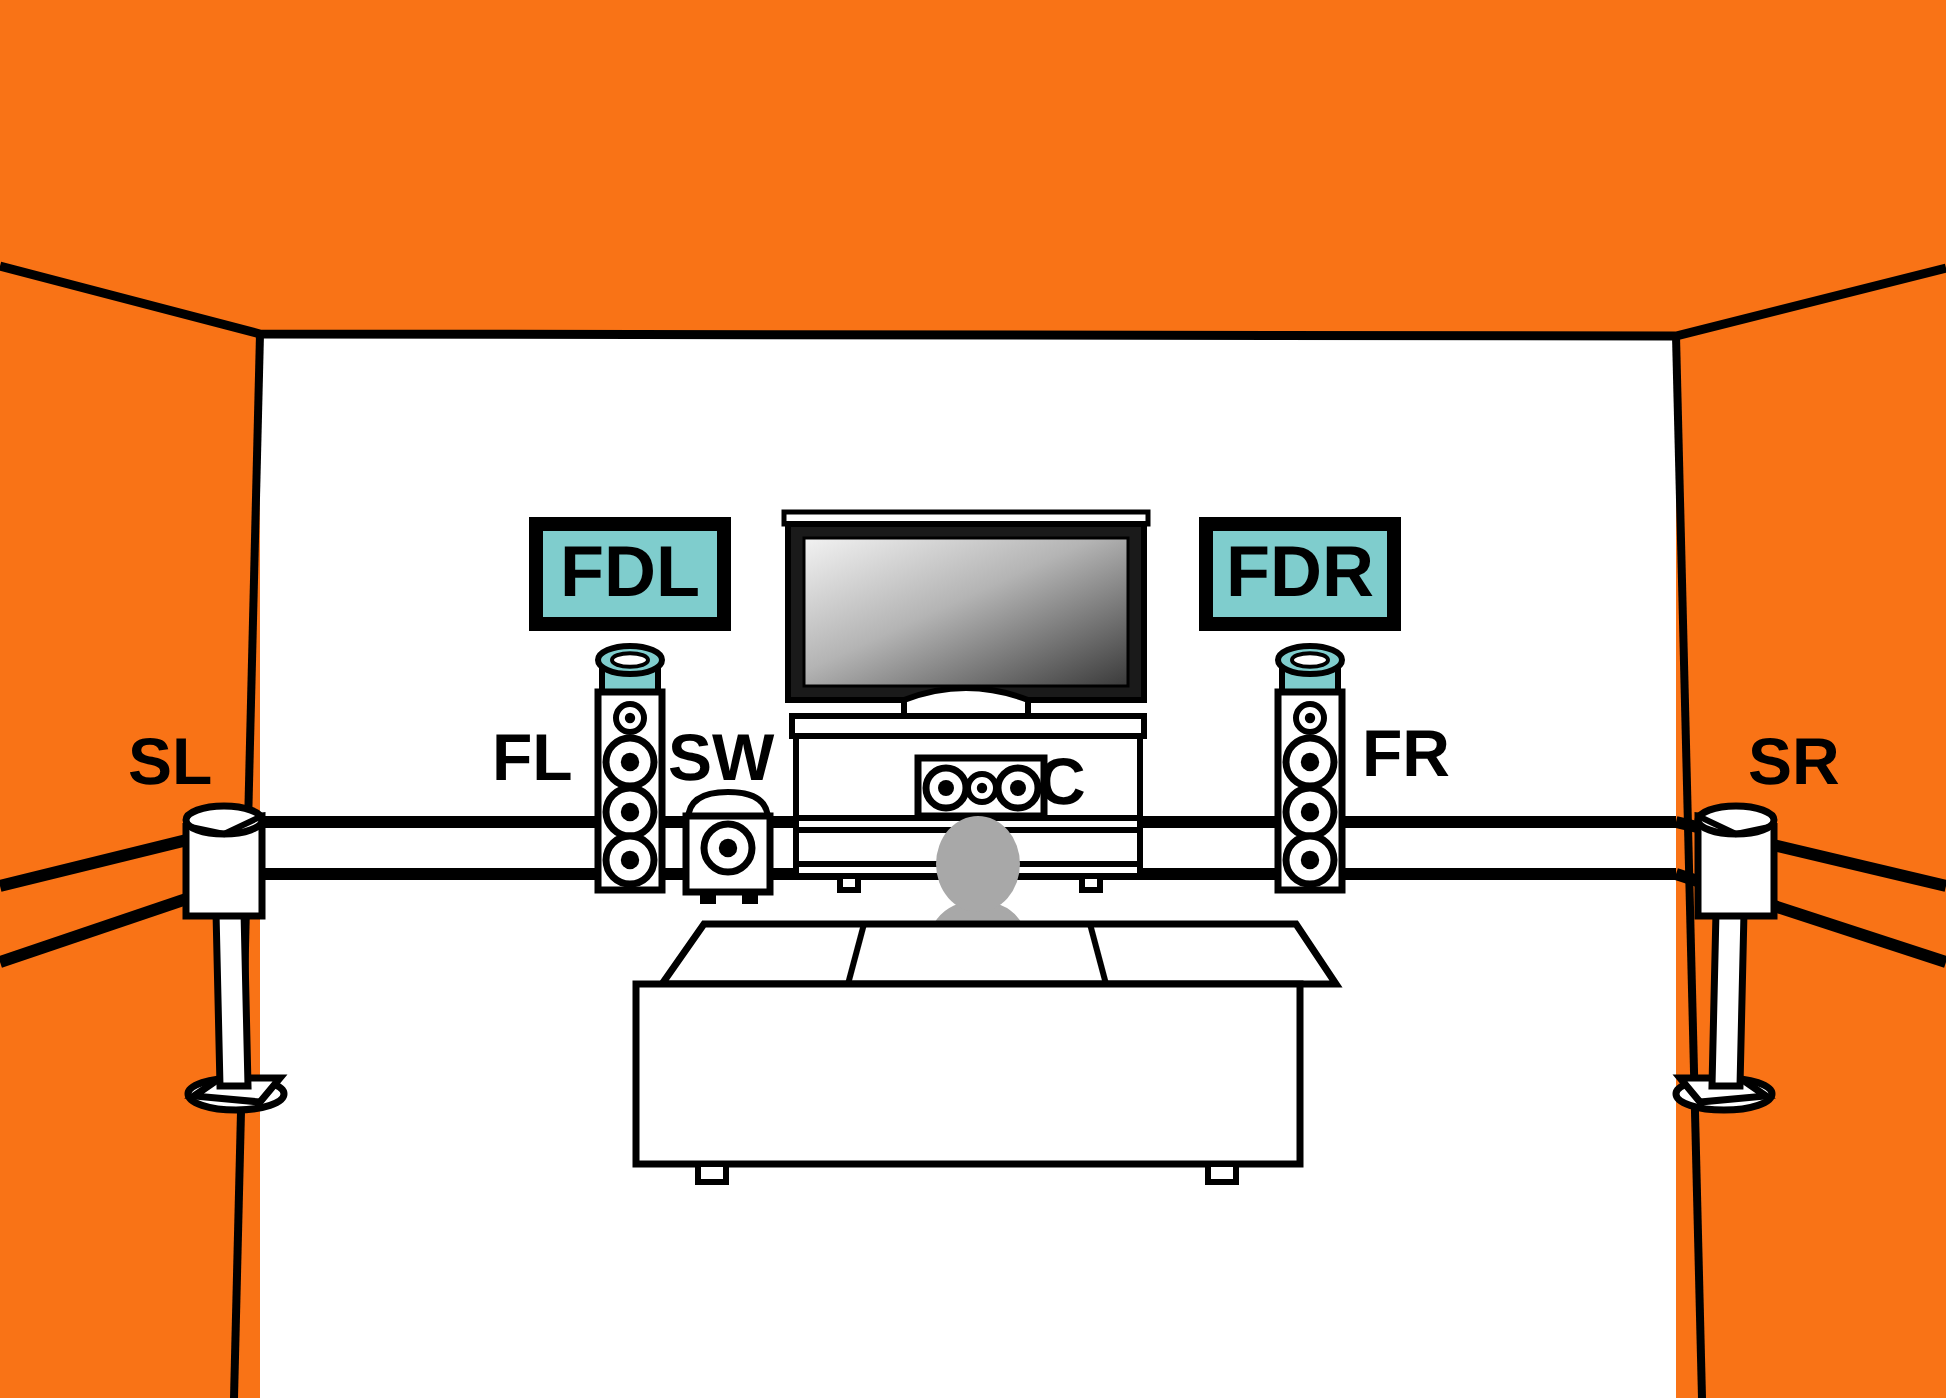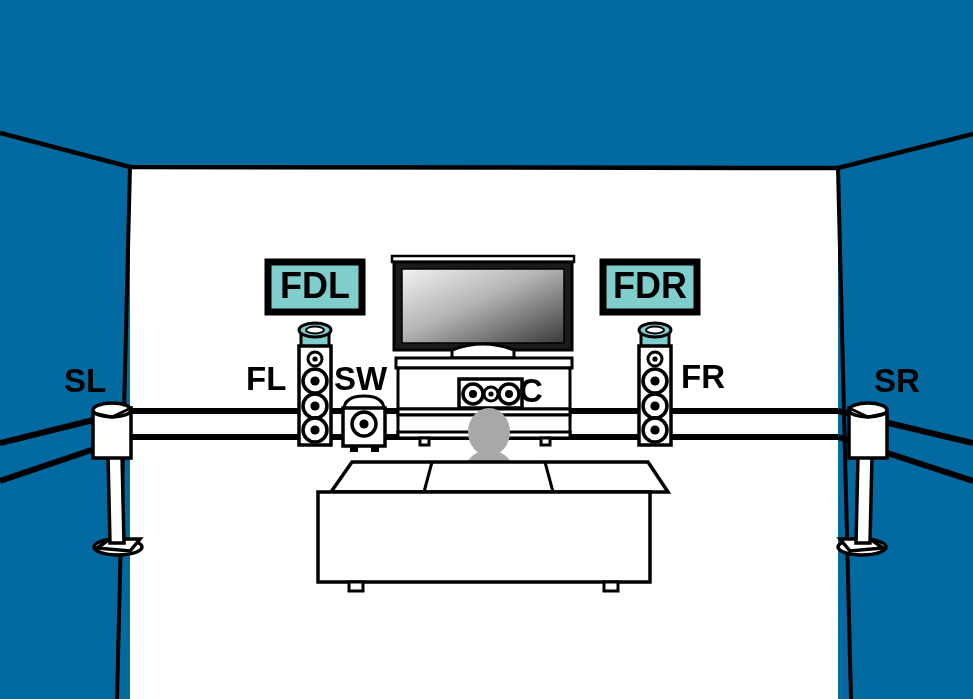--- a/index.html
+++ b/index.html
@@ -8,21 +8,21 @@
     padding: 0;
     background: #ffffff;
   }
   body {
     font-family: "Liberation Sans", sans-serif;
   }
   #stage {
     position: relative;
     width: 973px;
     height: 699px;
-    background: #0369a1;
+    background: #f97316;
     overflow: hidden;
   }
   #scene {
     position: absolute;
     left: 0;
     top: 0;
     width: 973px;
     height: 699px;
   }
   .lbl {

